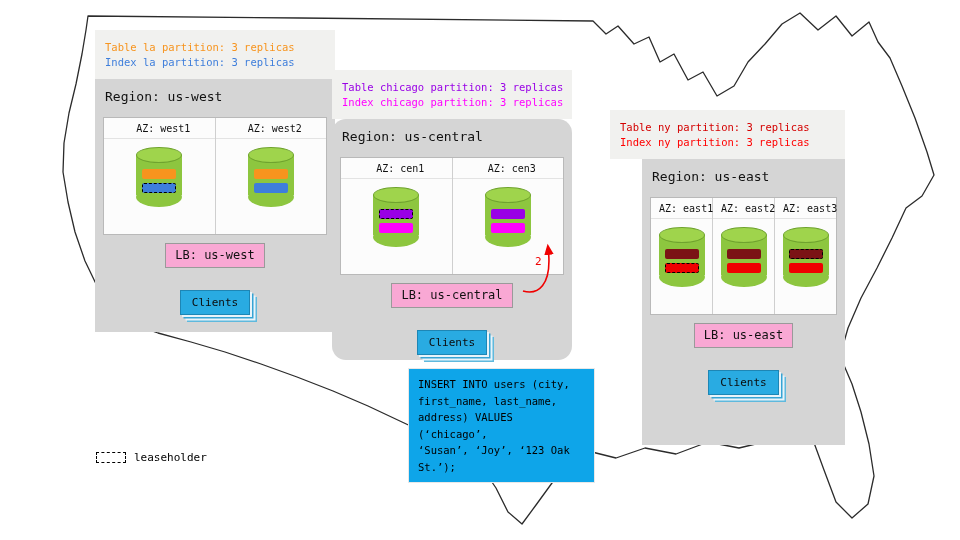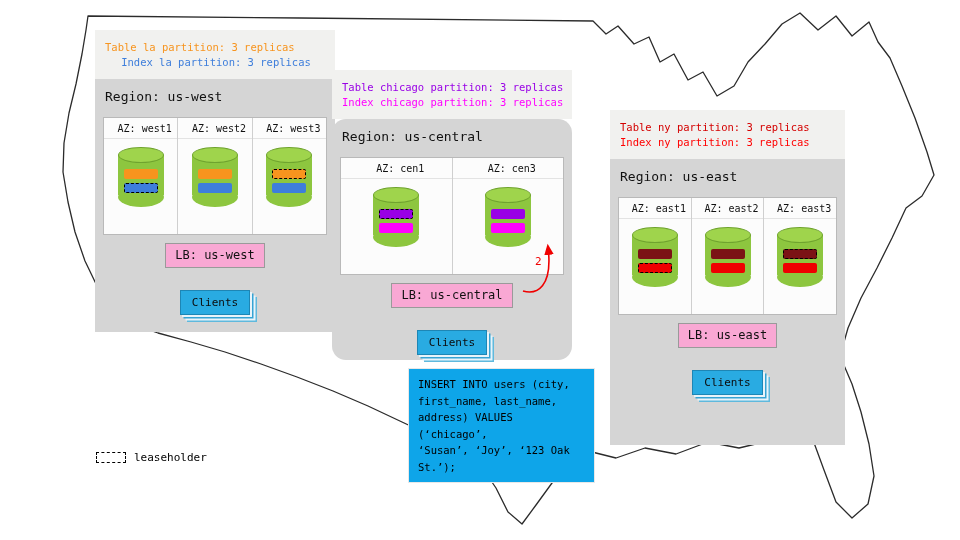--- a/index.html
+++ b/index.html
@@ -17,30 +17,30 @@
 
   
   .panel { position:absolute; z-index:2; }
   .panel-west    { left:95px;  top:30px;  width:240px; }
   .panel-central { left:332px; top:70px;  width:240px; }
   .panel-east    { left:610px; top:110px; width:235px; }
 
   .caption { background:#f1f1ef; padding:10px 8px 9px 10px; }
   .cap-line { font-size:10.5px; line-height:15px; white-space:nowrap; }
   .col-la-table  { color:#f7941e; }
-  .col-la-index  { color:#3e7edb;text-align:center; }
+  .col-la-index  { color:#3e7edb; }
   .col-chi-table { color:#9900e6; }
   .col-chi-index { color:#ff00ff; }
   .col-ny-table  { color:#d40000; }
   .col-ny-index  { color:#ff0000; }
 
   .region-body { background:#d5d5d5; padding:8px 8px 0 8px; }
   .body-west    { height:253px; }
   .body-central { height:241px;border-radius:14px; }
-  .body-east    { height:286px; }
+  .body-east    { height:286px;margin-left:32px; }
 
   .region-title { font-size:13px; color:#111; margin:2px 0 0 2px; height:18px; white-space:nowrap; }
 
   .az-box {
     margin-top:10px; background:#fcfcfc;
     border:1px solid #b9b9b9; display:flex; height:118px;
   }
   .az-col { flex:1 1 0; display:flex; flex-direction:column; align-items:center; border-right:1px solid #cfcfcf; min-width:0; }
   .az-col:last-child { border-right:none; }
   .az-label {
@@ -135,30 +135,20 @@
         <div class="az-col">
           <div class="az-label">AZ: west2</div>
           <div class="cylinder">
             <div class="cyl-bottom"></div>
             <div class="cyl-body"></div>
             <div class="cyl-top"></div>
             <div class="bar bar-1 fill-la-table"></div>
             <div class="bar bar-2 fill-la-index"></div>
           </div>
         </div>
-        <div class="az-col">
-          <div class="az-label">AZ: west3</div>
-          <div class="cylinder">
-            <div class="cyl-bottom"></div>
-            <div class="cyl-body"></div>
-            <div class="cyl-top"></div>
-            <div class="bar bar-1 fill-la-table leaseholder"></div>
-            <div class="bar bar-2 fill-la-index"></div>
-          </div>
-        </div>
       </div>
       <div class="lb-box">LB: us-west</div>
       <div class="clients-btn">Clients</div>
     </div>
   </div>
 
   <div class="panel panel-central">
     <div class="caption">
       <div class="cap-line col-chi-table">Table chicago partition: 3 replicas</div>
       <div class="cap-line col-chi-index">Index chicago partition: 3 replicas</div>

